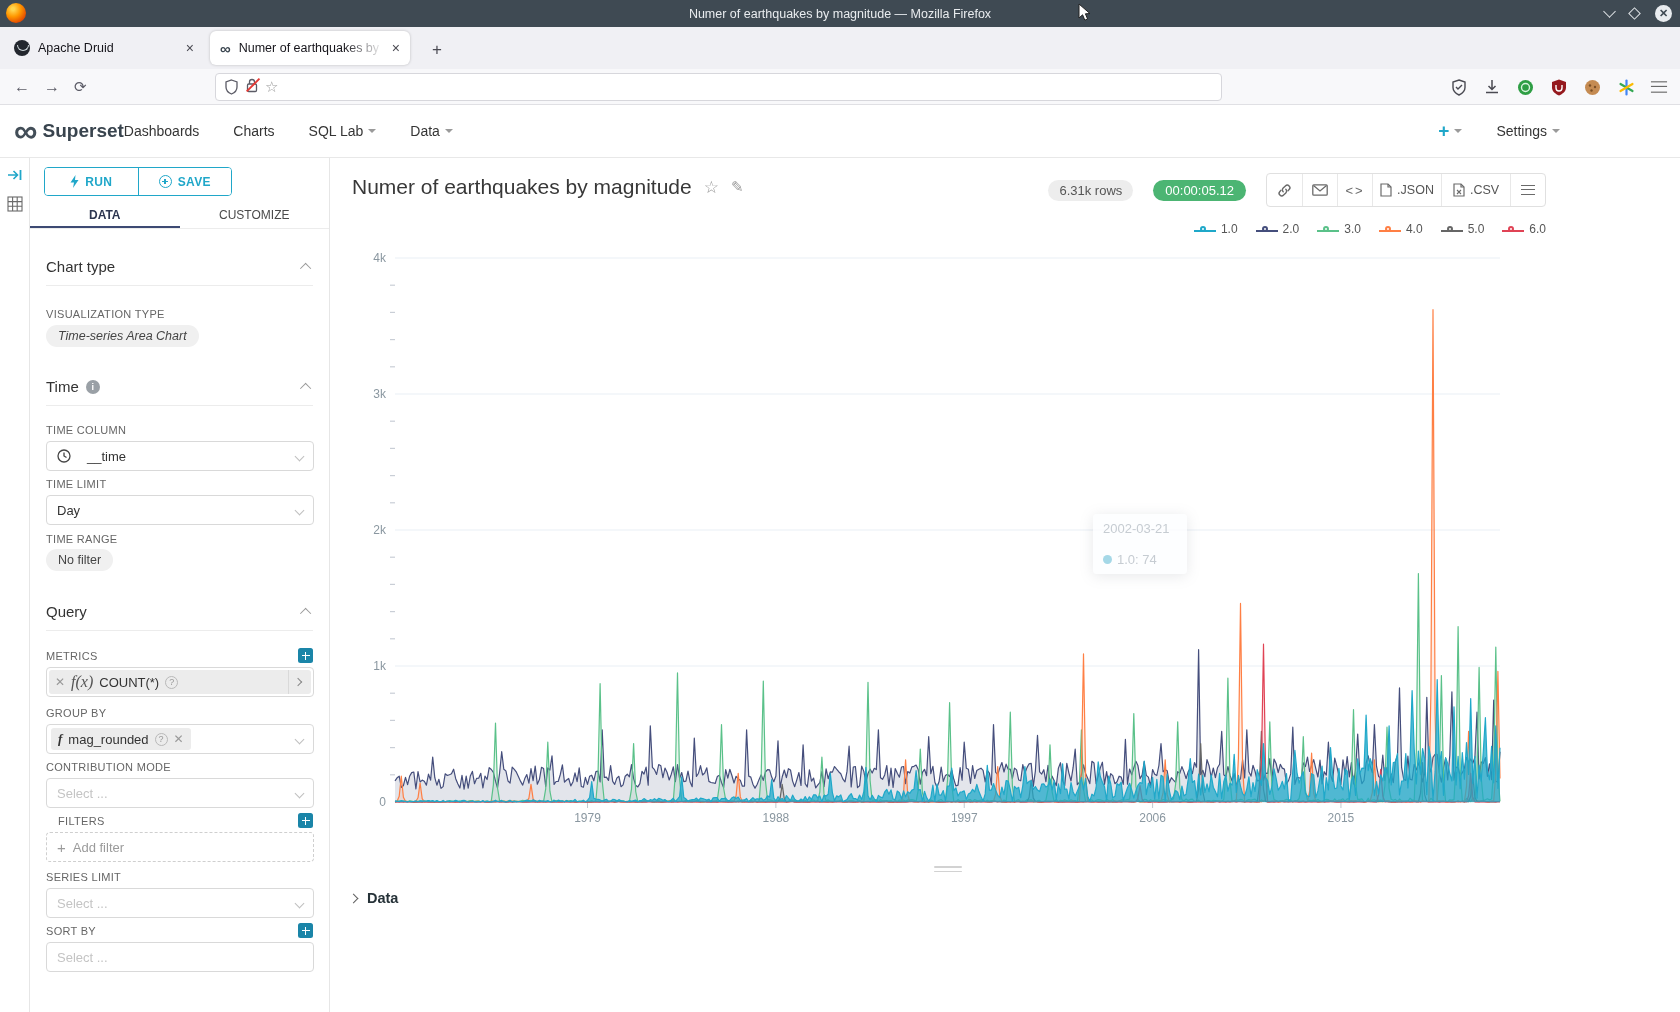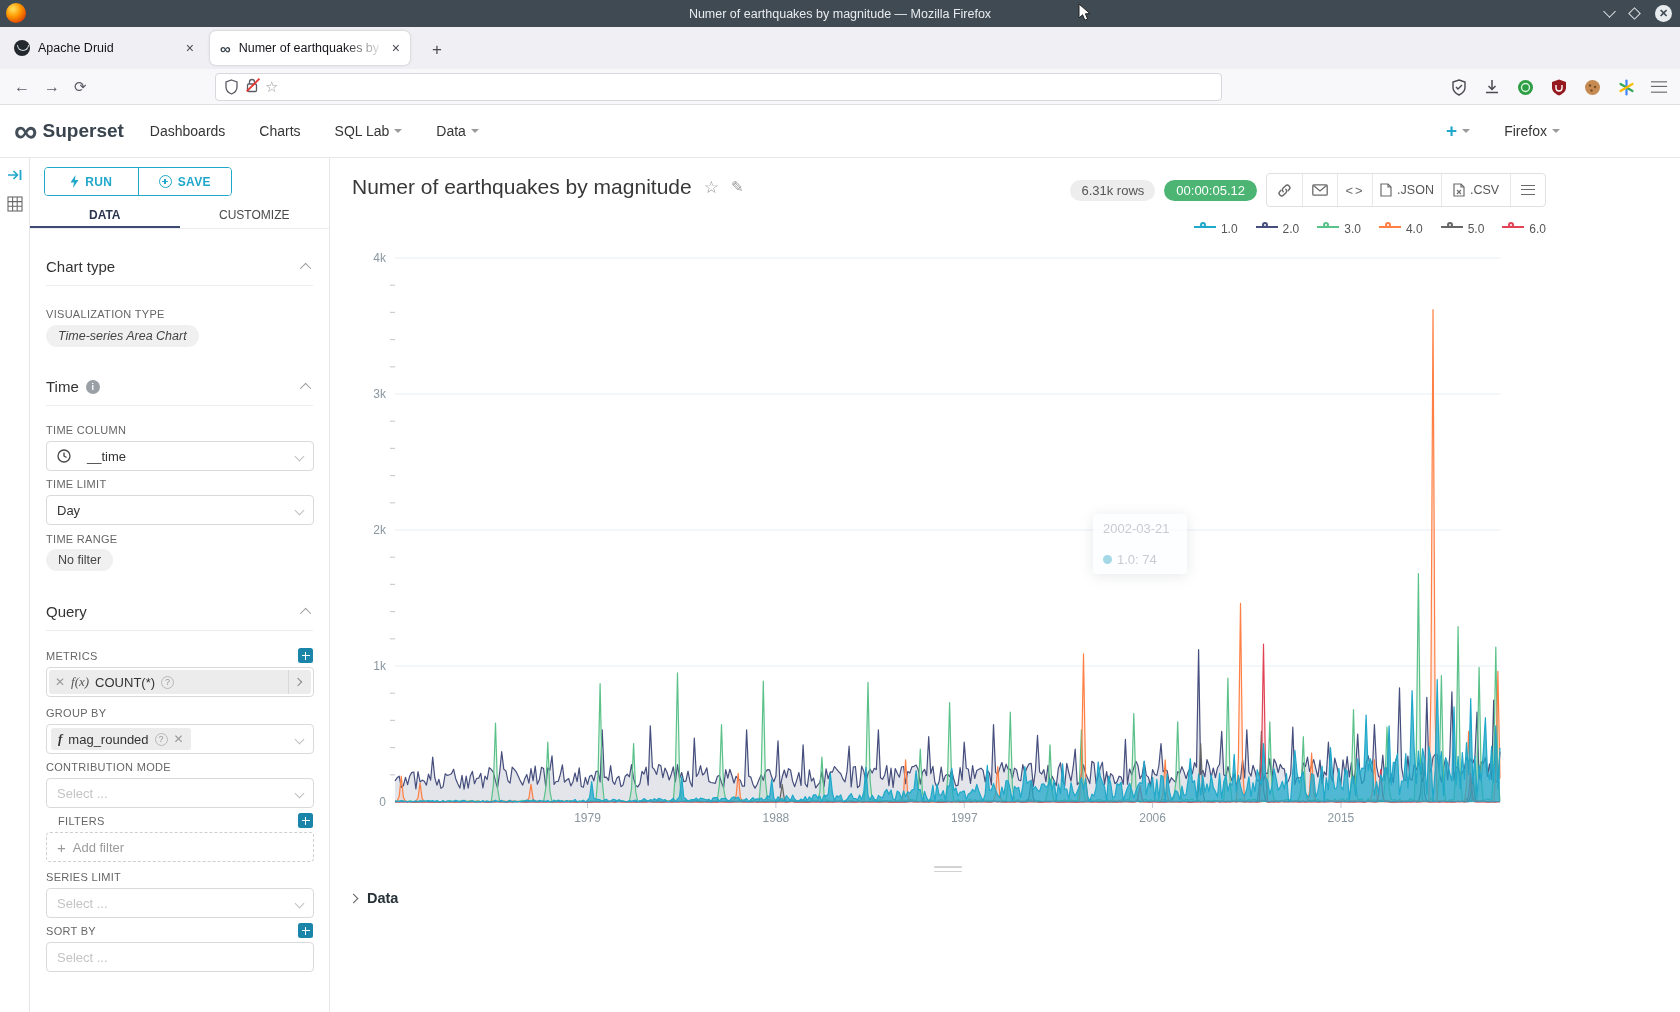--- a/index.html
+++ b/index.html
@@ -35,21 +35,21 @@
   .url-text .gray { color:#80808a; }
   .ext-icons { position:absolute; right:14px; top:4px; display:flex; align-items:center; gap:17px; height:28px; }
   .lock-strike { position:relative; }
   .lock-strike::after { content:""; position:absolute; left:-2px; top:6px; width:18px; height:1.8px; background:#e53935; transform:rotate(-45deg); }
 
   
   .snav { position:absolute; left:0; top:105px; width:1680px; height:53px; background:#fff; border-bottom:1px solid #e8e8e8; display:flex; align-items:center; }
   .brand { display:flex; align-items:center; gap:6px; margin-left:14px; }
   .brand-inf { font-size:33px; font-weight:bold; color:#434e58; line-height:0.8; letter-spacing:-1px; }
   .brand-name { font-size:19px; font-weight:bold; color:#39444e; }
-  .snav-items { display:flex; gap:34px; margin-left:26px; font-size:14px; color:#353535; }
+  .snav-items { display:flex; gap:34px; font-size:14px; color:#353535; }
   .snav-item { display:flex; align-items:center; gap:5px; }
   .snav-right { position:absolute; right:120px; display:flex; align-items:center; gap:34px; font-size:14px; color:#353535; }
   .caret-d { width:0; height:0; border-left:4px solid transparent; border-right:4px solid transparent; border-top:4.5px solid #9a9a9a; display:inline-block; }
   .plus-teal-lg { color:#20a7c9; font-size:19px; font-weight:bold; }
 
   
   .rail { position:absolute; left:0; top:158px; width:30px; bottom:0; border-right:1px solid #e6e6e6; background:#fff; }
   .rail-expand { position:absolute; left:7px; top:10px; }
   .rail-grid { position:absolute; left:7px; top:38px; }
 
@@ -74,46 +74,46 @@
   .pill { display:inline-flex; align-items:center; background:#f0f0f0; border-radius:14px; padding:4px 12px; font-size:12.5px; color:#444; }
   .info-i { width:14px; height:14px; border-radius:50%; background:#9aa0a6; color:#fff; font-size:9px; font-weight:bold; display:inline-flex; align-items:center; justify-content:center; font-style:normal; }
   .q-circle { width:13px; height:13px; border-radius:50%; border:1px solid #b9b9b9; color:#999; font-size:9px; display:inline-flex; align-items:center; justify-content:center; flex:none; }
   .plus-btn { position:absolute; width:15px; height:15px; border-radius:2.5px; background:#1a85a8; }
   .plus-btn::before, .plus-btn::after { content:""; position:absolute; background:#fff; }
   .plus-btn::before { left:3.5px; top:6.8px; width:8px; height:1.5px; }
   .plus-btn::after { left:6.8px; top:3.5px; width:1.5px; height:8px; }
   .metricbox { position:absolute; left:16px; width:268px; height:30px; border:1px solid #d9d9d9; border-radius:4px; background:#fff; padding:2px; }
   .metric-pill { height:24px; background:#ececec; border-radius:3px; display:flex; align-items:center; padding:0 6px; gap:6px; font-size:13px; color:#333; }
   .metric-x { color:#999; font-size:12px; }
-  .fx { font-style:italic; font-size:13px; color:#555; font-family:"Liberation Serif", serif; }
+  .fx { font-style:italic; font-size:16px; color:#555; font-family:"Liberation Serif", serif; }
   .metric-arrow { margin-left:auto; display:flex; align-items:center; gap:6px; align-self:stretch; }
   .metric-div { width:1px; background:#d9d9d9; height:100%; }
   .metric-gt { width:6px; height:6px; border-right:1.4px solid #888; border-top:1.4px solid #888; transform:rotate(45deg); margin-right:4px; }
   .gb-pill { display:inline-flex; align-items:center; background:#ececec; border-radius:3px; padding:3px 7px; gap:6px; font-size:13px; color:#333; }
   .gb-f { font-family:"Liberation Serif", serif; font-style:italic; font-weight:bold; font-size:13px; }
   .dashedbox { position:absolute; left:16px; width:268px; height:30px; border:1px dashed #cfcfcf; border-radius:4px; display:flex; align-items:center; padding:0 10px; gap:7px; font-size:13px; color:#9b9b9b; }
 
   
   .chpanel { position:absolute; left:330px; top:158px; right:0; bottom:0; background:#fff; }
   .ch-title-row { position:absolute; left:22px; top:17px; display:flex; align-items:center; gap:12px; }
   .ch-title { font-size:21px; color:#383838; font-weight:500; }
   .ico-gray { color:#9a9a9a; font-size:16px; }
-  .hdr-right { position:absolute; right:134px; top:15px; display:flex; align-items:center; gap:9px; }
+  .hdr-right { position:absolute; right:134px; top:15px; display:flex; align-items:center; gap:20px; }
   .rows-pill { background:#ededed; border-radius:12px; padding:3px 11px; font-size:13px; color:#555; }
   .timer-pill { background:#4cb573; border-radius:12px; padding:3px 12px; font-size:13px; color:#fff; }
   .btngroup { display:flex; border:1px solid #e0e0e0; border-radius:4px; overflow:hidden; background:#fff; }
   .bg-btn { width:35px; height:32px; display:flex; align-items:center; justify-content:center; color:#6a6a6a; }
   .bg-btn + .bg-btn { border-left:1px solid #e8e8e8; }
   .bg-wide { width:69px; gap:5px; font-size:12.5px; color:#555; }
   .code-txt { font-size:13px; letter-spacing:2px; color:#6a6a6a; }
   .menu-lines { width:14px; height:10px; border-top:1.6px solid #6a6a6a; border-bottom:1.6px solid #6a6a6a; position:relative; }
   .menu-lines::after { content:""; position:absolute; left:0; top:2.6px; width:14px; height:1.6px; background:#6a6a6a; }
 
   .legend { position:absolute; right:134px; top:64px; display:flex; align-items:center; gap:18px; }
-  .lg-item { display:flex; align-items:flex-start; gap:5px; font-size:12px; color:#565656; }
+  .lg-item { display:flex; align-items:flex-end; gap:5px; font-size:12px; color:#565656; }
   .lg-sw { position:relative; width:22px; height:10px; }
   .lg-line { position:absolute; left:0; right:0; top:4px; height:2px; }
   .lg-ring { position:absolute; left:6px; top:0; width:6px; height:6px; border:2px solid; border-radius:50%; background:#fff; }
 
   .chart-svg { position:absolute; left:0; top:87px; }
 
   .tooltip { position:absolute; left:763px; top:356px; width:94px; padding:7px 10px; background:rgba(253,254,255,.78);
              border-radius:4px; box-shadow:0 2px 14px rgba(120,130,140,.18); font-size:13px; color:#c6ccd2; }
   .tt-row2 { display:flex; align-items:center; gap:5px; margin-top:16px; }
   .tt-dot { width:9px; height:9px; border-radius:50%; background:#a5d8e7; }
@@ -227,21 +227,21 @@
           <span>Data</span>
           <span class="caret-d"></span>
         </span>
     </div>
     <div class="snav-right">
       <span class="snav-item">
           <span class="plus-teal-lg">+</span>
           <span class="caret-d"></span>
         </span>
       <span class="snav-item">
-          <span>Firefox</span>
+          <span>Settings</span>
           <span class="caret-d"></span>
         </span>
     </div>
   </div>
 
   <div class="rail">
     <svg class="rail-expand" width="16" height="14" viewBox="0 0 16 14">
         <path d="M1 7 H10 M6.5 3 L10.5 7 L6.5 11" fill="none" stroke="#20a7c9" stroke-width="1.6"></path>
         <path d="M13.5 2 V12" stroke="#20a7c9" stroke-width="1.8"></path>
       </svg>

